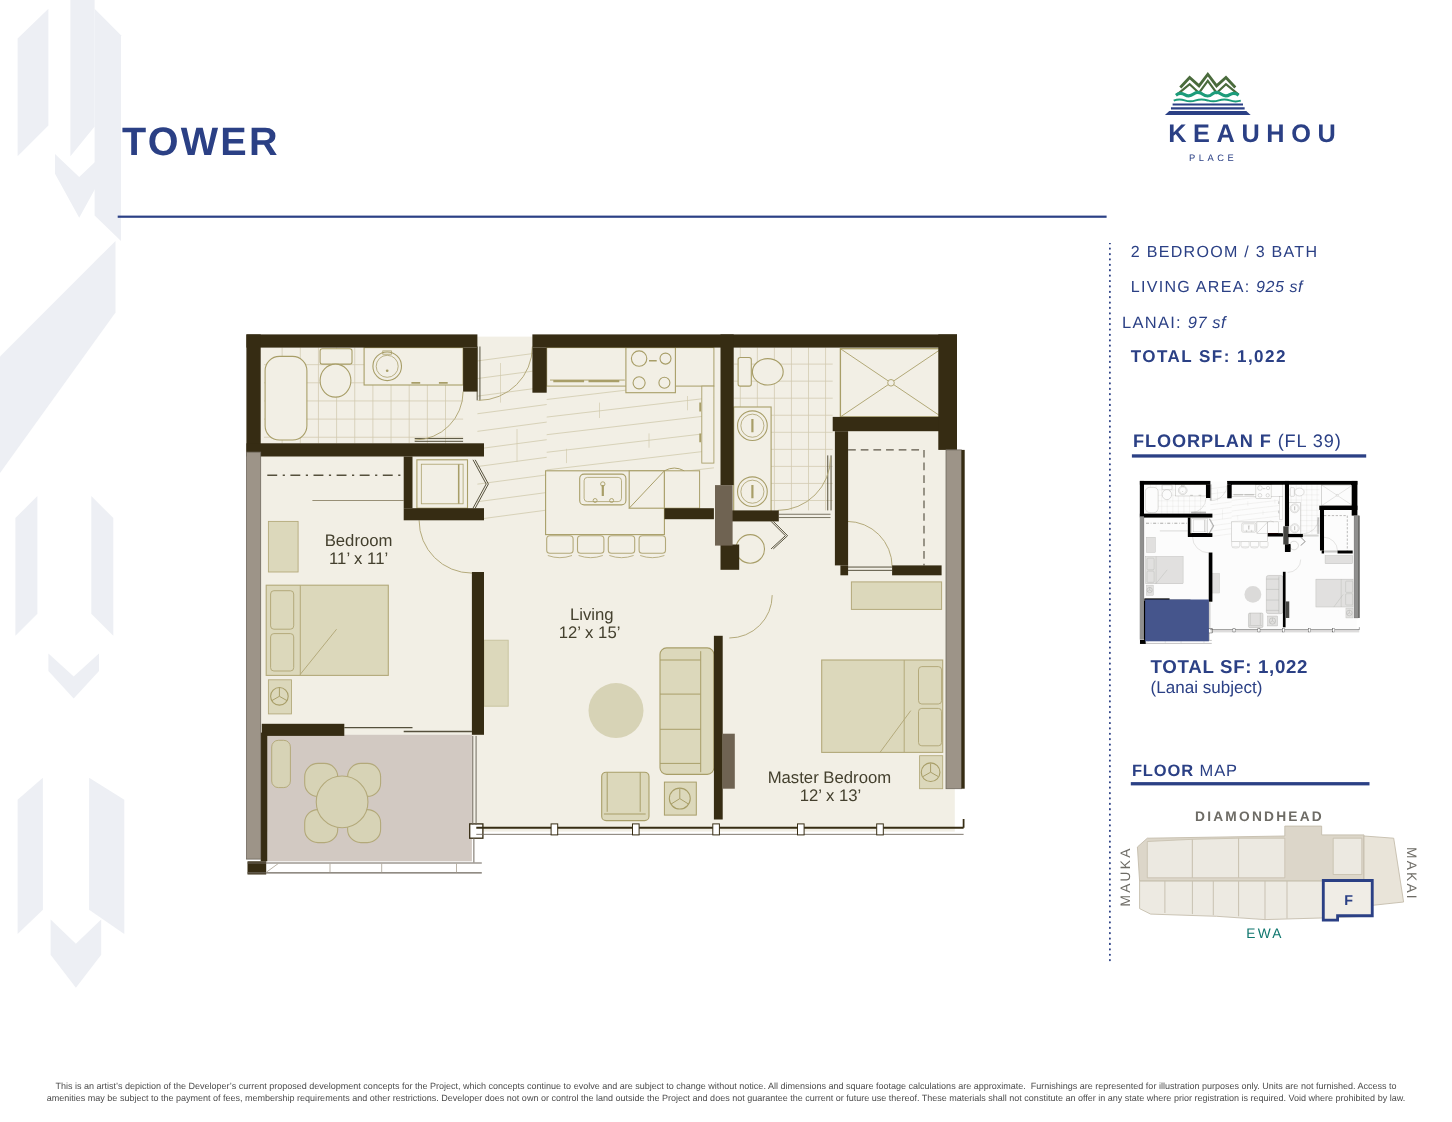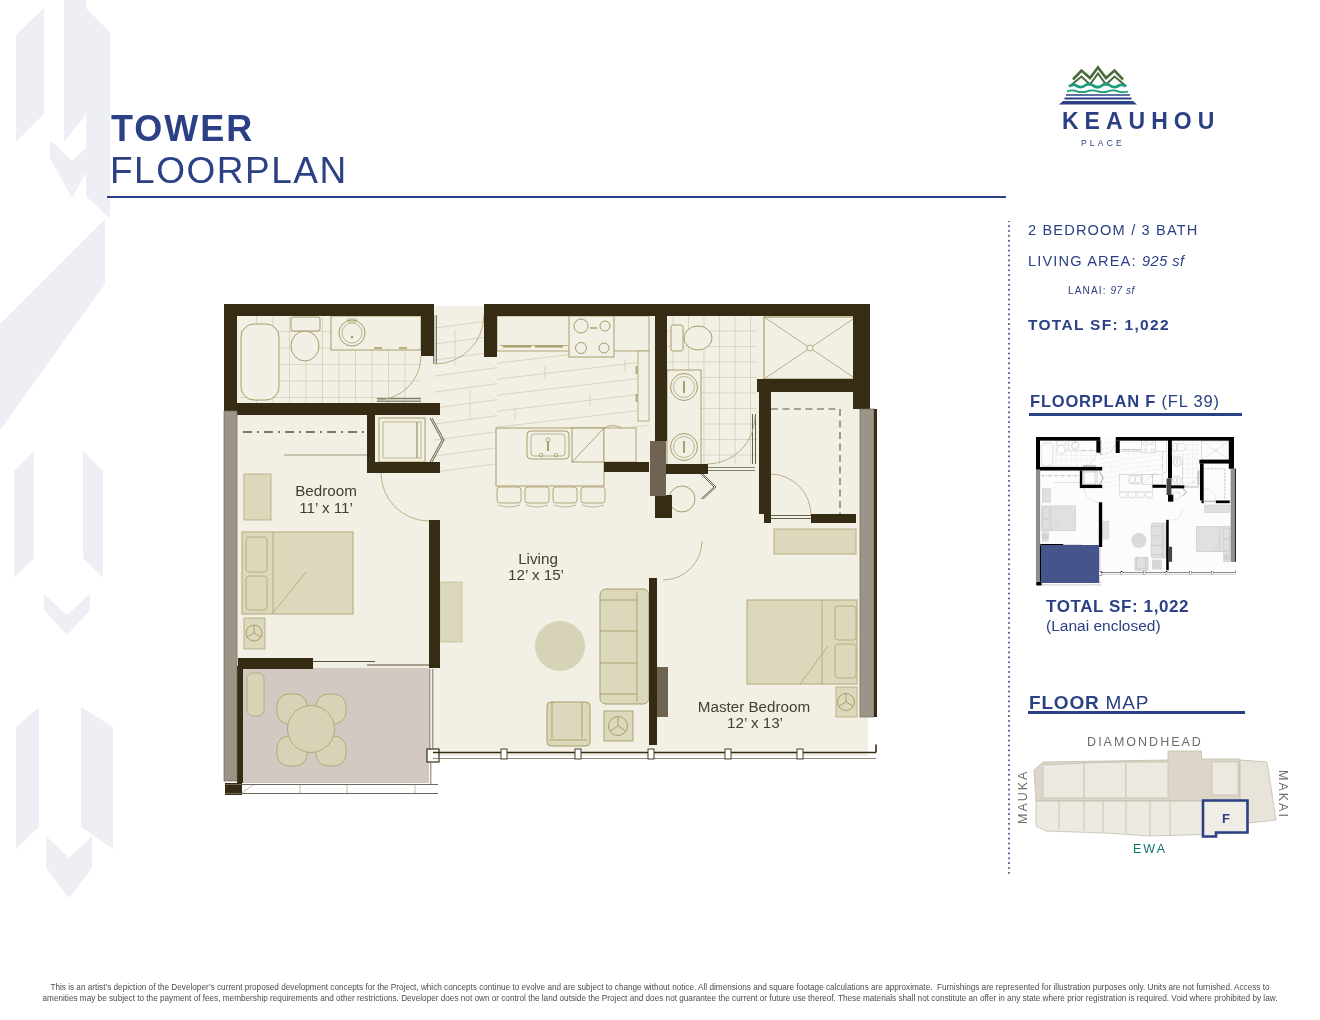--- a/index.html
+++ b/index.html
@@ -24,21 +24,20 @@
 <polygon points="83,451 103,471 103,578 83,558"></polygon>
 <polygon points="44,594 67,615 90,594 90,610 67,635 44,610"></polygon>
 <polygon points="16,727 39,707 39,827 16,849"></polygon>
 <polygon points="81,707 113,727 113,849 81,827"></polygon>
 <polygon points="46,836 69,858 92,836 92,868 69,898 46,868"></polygon>
 </g>
 </svg>
 
 <div class="abs nav" style="left:111px;top:108px;font-size:36px;font-weight:bold;letter-spacing:2px;">TOWER</div>
 
-<div class="abs nav" style="left:110px;top:150px;font-size:37px;font-weight:normal;letter-spacing:1.5px;">FLOORPLAN</div>
 
 <div class="abs" style="left:107px;top:195.5px;width:899px;height:2.5px;background:#2b4085;"></div>
 
 <svg class="abs" style="left:220px;top:300px" width="662" height="502" viewBox="220 300 662 502">
 <defs>
 <clipPath id="hallclip">
           <rect x="434" y="316" width="63" height="159"></rect>
         </clipPath>
 <clipPath id="kitclip">
           <rect x="497" y="352" width="152" height="76"></rect>
@@ -335,33 +334,33 @@
 
 
 <svg class="abs" style="left:1007px;top:221px" width="4" height="656" viewBox="0 0 4 656">
       <line x1="2" y1="0" x2="2" y2="656" stroke="#2b4085" stroke-width="1.7" stroke-dasharray="0.3 4.6" stroke-linecap="round"></line>
     </svg>
 
 <div class="abs nav" style="left:1028px;top:222px;font-size:14.6px;letter-spacing:1.15px;">2 BEDROOM / 3 BATH</div>
 
 <div class="abs nav" style="left:1028px;top:253px;font-size:14.6px;letter-spacing:1.15px;">LIVING AREA: <span style="font-style:italic;letter-spacing:0.5px;">925 sf</span></div>
 
-<div class="abs nav" style="left:1068px;top:285px;font-size:10px;letter-spacing:1.15px;">LANAI: <span style="font-style:italic;letter-spacing:0.5px;">97 sf</span></div>
+<div class="abs nav" style="left:1020px;top:285px;font-size:15px;letter-spacing:1.15px;">LANAI: <span style="font-style:italic;letter-spacing:0.5px;">97 sf</span></div>
 
 <div class="abs nav" style="left:1028px;top:316px;font-size:15.5px;font-weight:bold;letter-spacing:1.3px;">TOTAL SF: 1,022</div>
 
 <div class="abs nav" style="left:1030px;top:392px;font-size:16.5px;letter-spacing:0.8px;"><b>FLOORPLAN F</b> (FL 39)</div>
 
 <div class="abs" style="left:1029px;top:412.5px;width:213px;height:3px;background:#2b4085;"></div>
 
 <div class="abs nav" style="left:1046px;top:597px;font-size:17px;font-weight:bold;letter-spacing:0.6px;">TOTAL SF: 1,022</div>
 
-<div class="abs nav" style="left:1046px;top:617px;font-size:15.5px;">(Lanai enclosed)</div>
-
-<div class="abs nav" style="left:1029px;top:692px;font-size:19px;letter-spacing:0.8px;text-align:right;"><b>FLOOR</b> MAP</div>
+<div class="abs nav" style="left:1046px;top:617px;font-size:15.5px;">(Lanai subject)</div>
+
+<div class="abs nav" style="left:1029px;top:692px;font-size:15px;letter-spacing:0.8px;text-align:right;"><b>FLOOR</b> MAP</div>
 
 <div class="abs" style="left:1028px;top:710.5px;width:217px;height:3px;background:#2b4085;"></div>
 
 <svg class="abs" style="left:1010px;top:735px" width="290" height="125" viewBox="1010 735 290 125">
 
 <polygon points="1034,770 1043,762 1168,760 1168,751 1201.5,751 1201.5,759 1240,759 1240,801 1036,801" fill="#dcd6c9" stroke="#c4bcab" stroke-width="0.8"></polygon>
 
 <polygon points="1043,765 1084,763 1084,798 1043,798" fill="#ece9e1" stroke="#c4bcab" stroke-width="0.7"></polygon>
 <polygon points="1084,763 1126,762 1126,798 1084,798" fill="#ece9e1" stroke="#c4bcab" stroke-width="0.7"></polygon>
 <polygon points="1126,762 1168,762 1168,798 1126,798" fill="#ece9e1" stroke="#c4bcab" stroke-width="0.7"></polygon>
@@ -374,21 +373,21 @@
 <line x1="1084" y1="801" x2="1084" y2="831" stroke="#c4bcab" stroke-width="0.8"></line>
 <line x1="1103" y1="801" x2="1103" y2="832" stroke="#c4bcab" stroke-width="0.8"></line>
 <line x1="1126" y1="801" x2="1126" y2="833" stroke="#c4bcab" stroke-width="0.8"></line>
 <line x1="1150" y1="801" x2="1150" y2="836" stroke="#c4bcab" stroke-width="0.8"></line>
 <line x1="1170" y1="801" x2="1170" y2="835" stroke="#c4bcab" stroke-width="0.8"></line>
 
 <polygon points="1203,800.5 1247.5,800.5 1247.5,832.5 1216,832.5 1216,836.5 1203,836.5" fill="#f0ede6" stroke="#2b4085" stroke-width="2.6"></polygon>
 <text x="1226" y="823" text-anchor="middle" font-size="13" font-weight="bold" fill="#2b4085" font-family="Liberation Sans,sans-serif">F</text>
 </svg>
 
-<div class="abs" style="left:1060px;top:735px;width:170px;text-align:center;font-size:12.5px;letter-spacing:2px;color:#6e6c66;">DIAMONDHEAD</div>
+<div class="abs" style="left:1060px;top:735px;width:170px;text-align:center;font-size:12.5px;letter-spacing:2px;color:#6e6c66;font-weight:bold;">DIAMONDHEAD</div>
 
 <div class="abs" style="left:1016px;top:824px;font-size:12.5px;letter-spacing:2px;color:#6e6c66;transform:rotate(-90deg);transform-origin:0 0;">MAUKA</div>
 
 <div class="abs" style="left:1290px;top:770px;font-size:12.5px;letter-spacing:2px;color:#6e6c66;transform:rotate(90deg);transform-origin:0 0;">MAKAI</div>
 
 <div class="abs" style="left:1060px;top:842px;width:180px;text-align:center;font-size:12.5px;letter-spacing:2px;color:#0f766e;">EWA</div>
 
 <div class="abs" style="left:0;top:983px;width:1320px;text-align:center;font-size:8.2px;color:#4c4c4c;">This is an artist’s depiction of the Developer’s current proposed development concepts for the Project, which concepts continue to evolve and are subject to change without notice. All dimensions and square footage calculations are approximate.&nbsp; Furnishings are represented for illustration purposes only. Units are not furnished. Access to</div>
 
 <div class="abs" style="left:0;top:993.5px;width:1320px;text-align:center;font-size:8.2px;color:#4c4c4c;">amenities may be subject to the payment of fees, membership requirements and other restrictions. Developer does not own or control the land outside the Project and does not guarantee the current or future use thereof. These materials shall not constitute an offer in any state where prior registration is required. Void where prohibited by law.</div>

